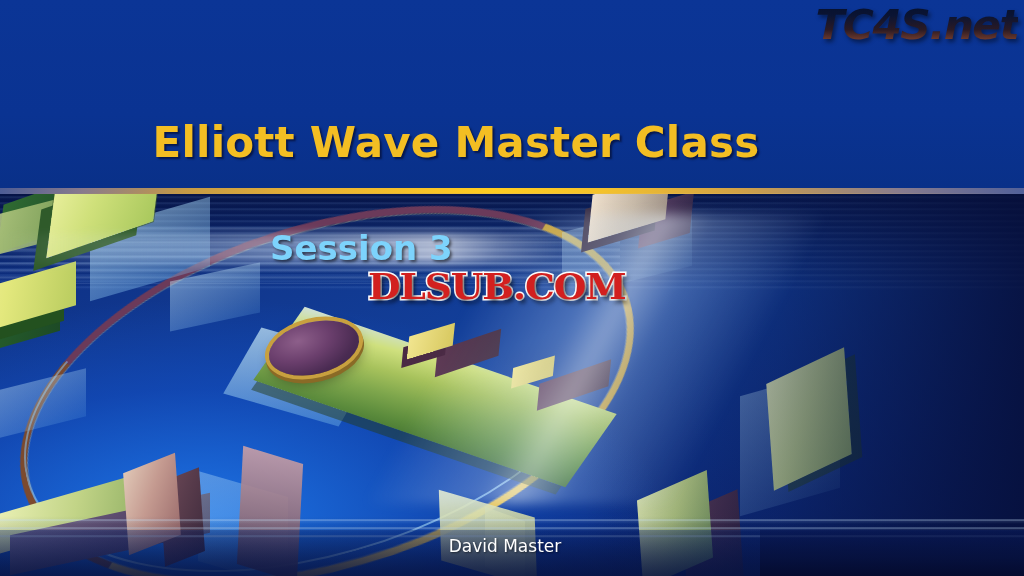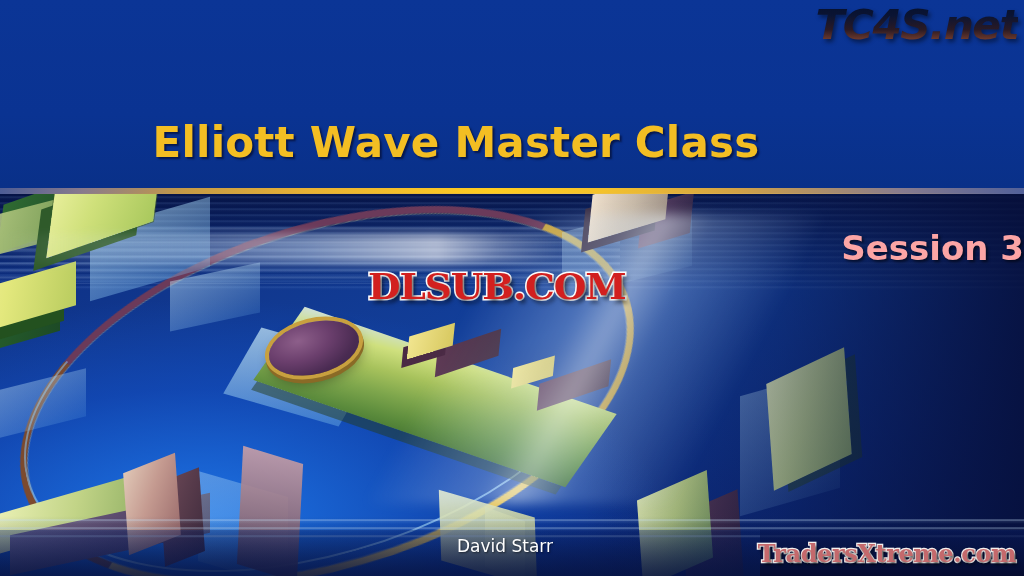--- a/index.html
+++ b/index.html
@@ -368,26 +368,26 @@
     font-size: 42px;
     font-weight: bold;
     color: #f3be23;
     letter-spacing: 0.2px;
     text-shadow: 2px 2px 2px rgba(5,15,55,0.75);
   }
   .session {
     position: absolute;
     left: 0; top: 228px;
     width: 1024px;
-    text-align: right;
+    text-align: left;
     padding-left: 270px;
     box-sizing: border-box;
     font-size: 34px;
     font-weight: bold;
-    color: #fca5a5;
+    color: #7dd3fc;
     text-shadow: 2px 2px 3px rgba(0,0,0,0.55);
   }
   .presenter {
     position: absolute;
     left: 0; top: 536px;
     width: 1024px;
     text-align: center;
     padding-right: 14px;
     box-sizing: border-box;
     font-size: 17px;
@@ -517,20 +517,19 @@
     <div class="streak"></div>
     <div class="streak2"></div>
 
     <div class="floorlines"></div>
     <div class="floor-fade"></div>
     <div class="bottom-glow"></div>
   </div>
 
   <div class="title">Elliott Wave Master Class</div>
   <div class="session">Session 3</div>
-  <div class="presenter">David Starr</div>
+  <div class="presenter">David Master</div>
 
   <div class="wm-tc4s">TC4S.net</div>
   <div class="wm-dlsub">DLSUB.COM</div>
   <div class="wm-tx-band"></div>
-  <div class="wm-tx">TradersXtreme.com</div>
 
 </div>
 
 </body></html>

